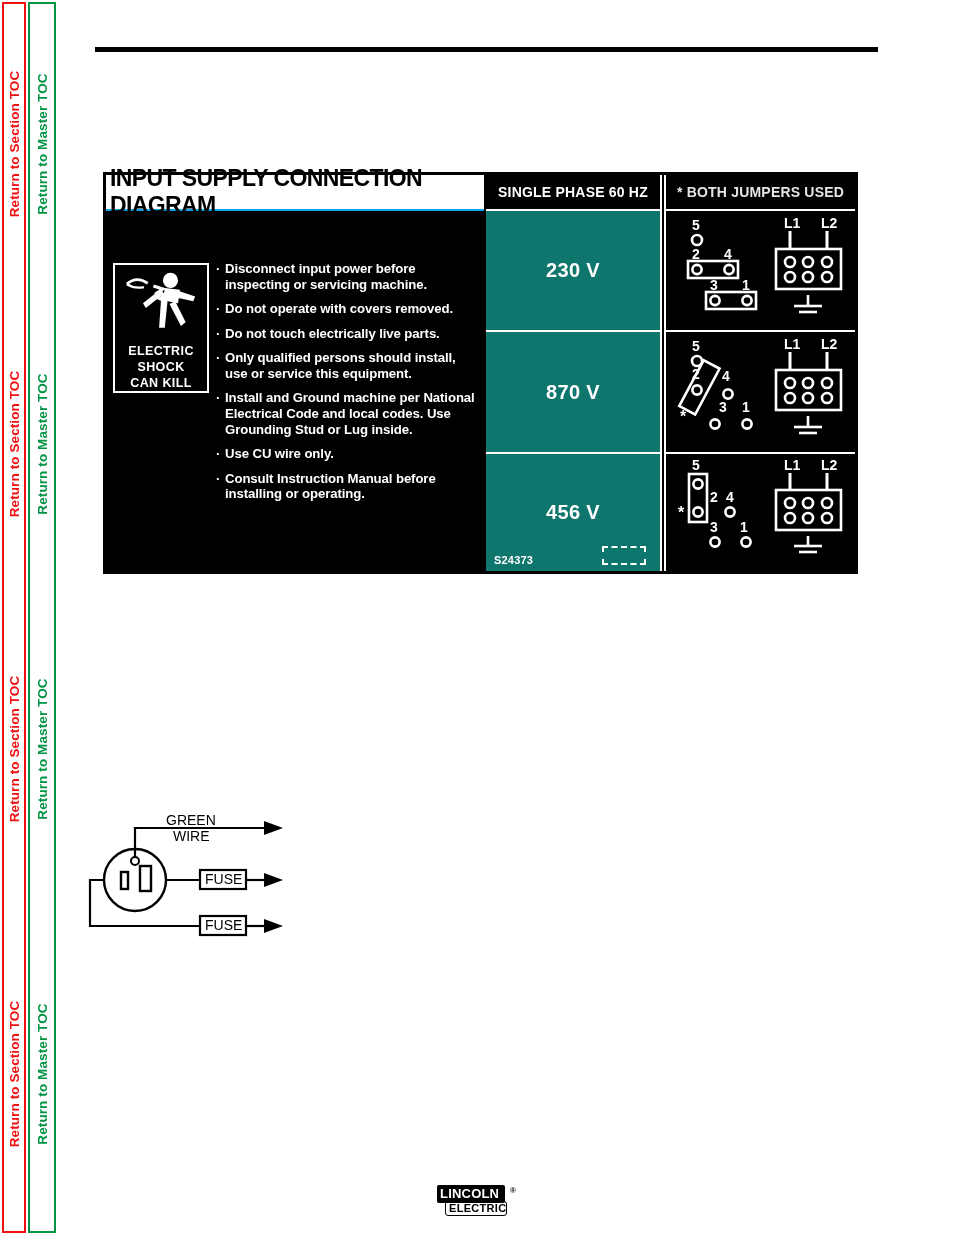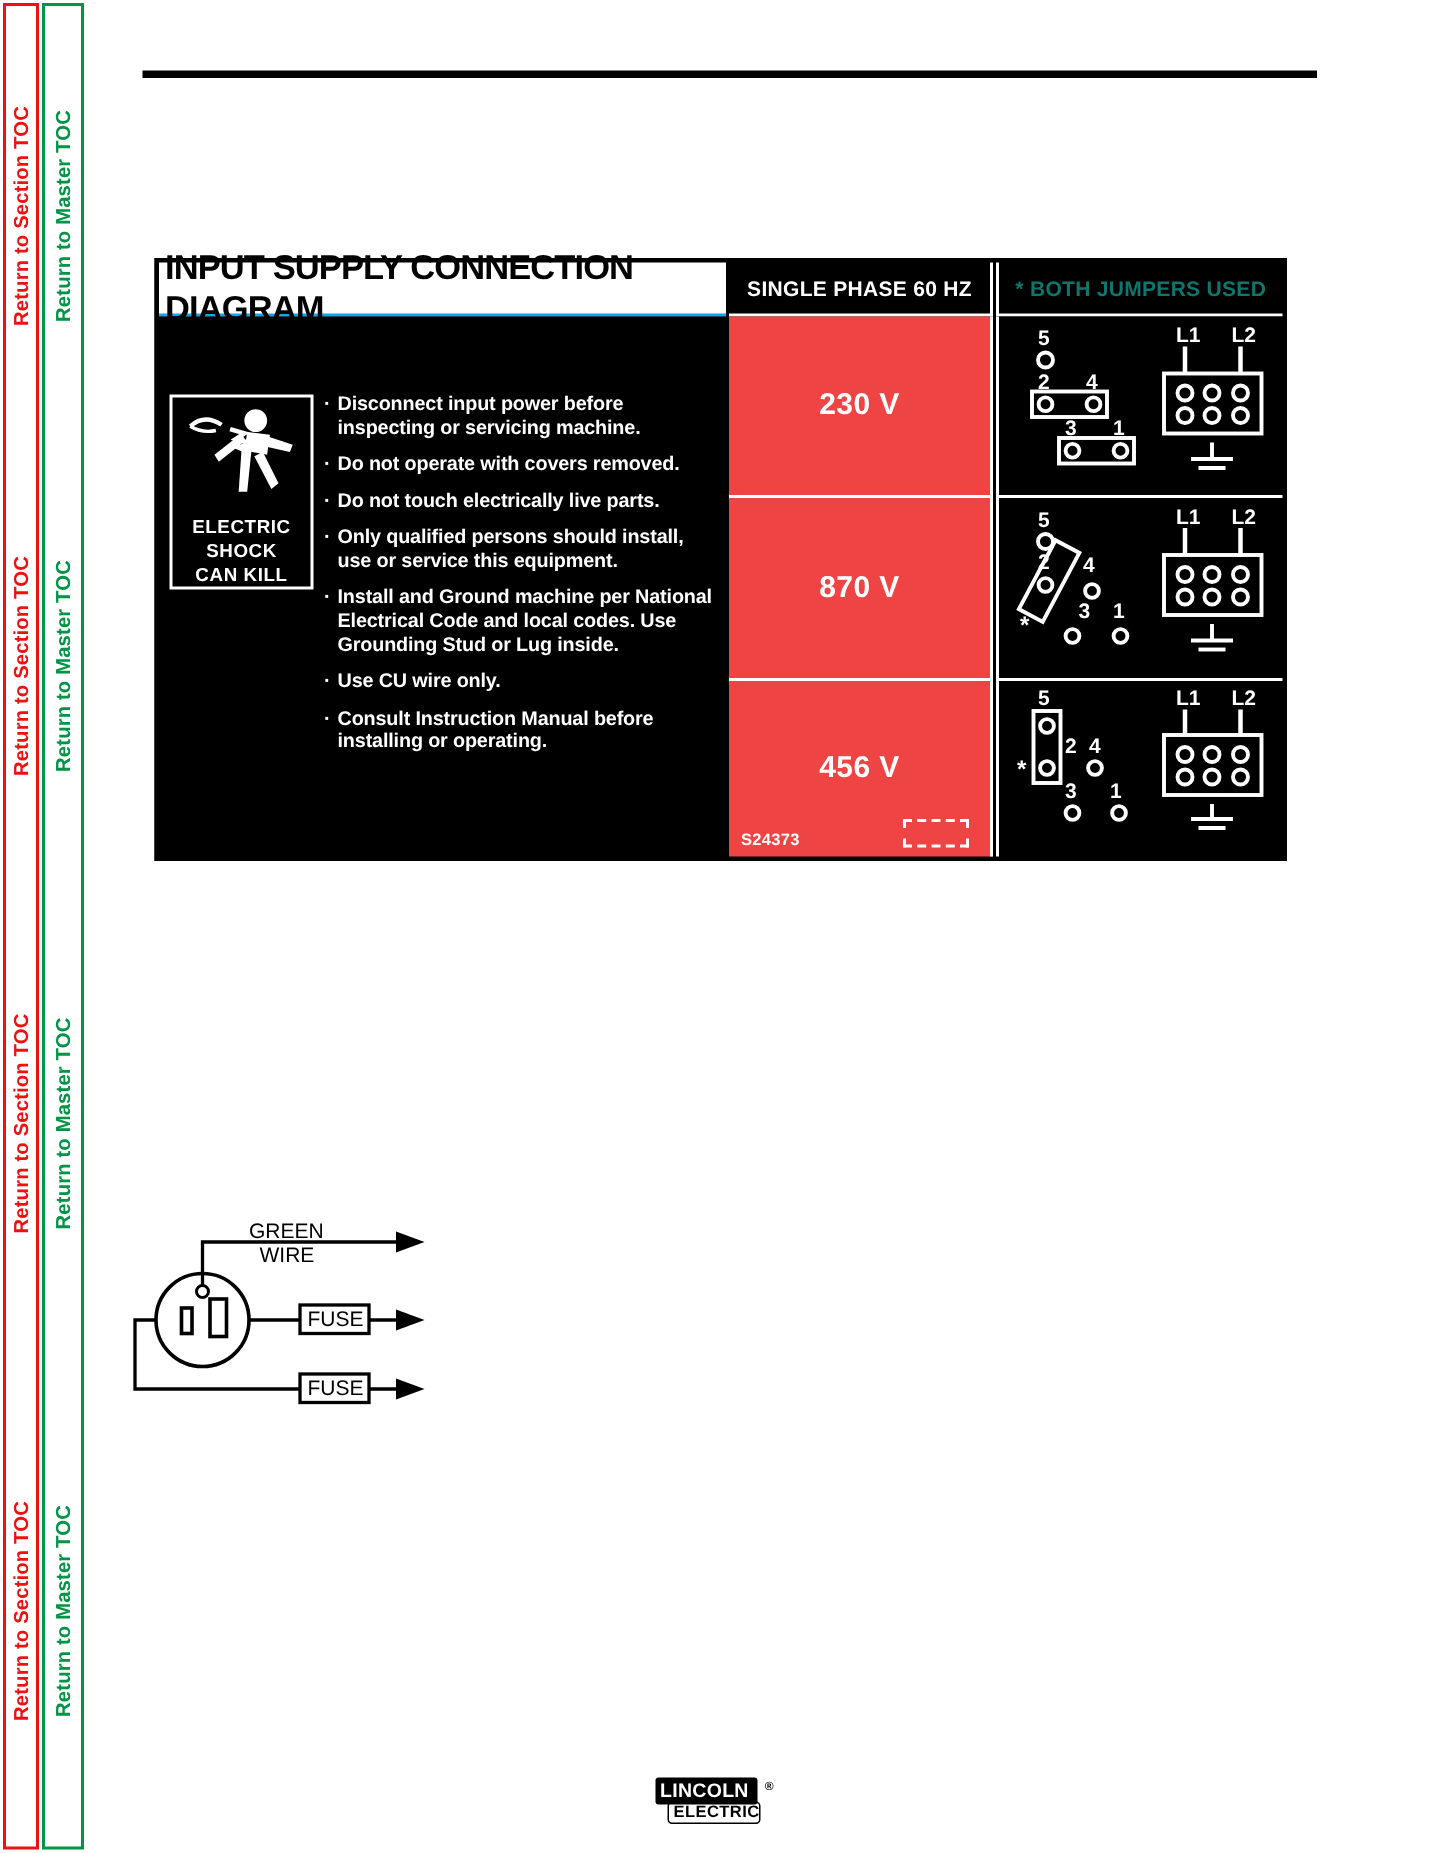--- a/index.html
+++ b/index.html
@@ -111,21 +111,21 @@
     border-left: none;
   }
   #hdr-phase span {
     font-size: 14px;
     font-weight: bold;
     letter-spacing: 0.2px;
   }
   #hdr-jumpers {
     left: 558px; width: 191px;
     background: #000000;
-    color: #0f766e;
+    color: #e5e5e5;
     border: 2px solid #ffffff;
     border-top: none;
     border-right: none;
   }
   #hdr-jumpers span {
     font-size: 14px;
     font-weight: bold;
     letter-spacing: 0.2px;
   }
 
@@ -201,21 +201,21 @@
   
   #voltage-col {
     position: absolute;
     left: 380px; top: 36px;
     width: 176px; height: 360px;
   }
   .volt-cell {
     position: absolute;
     left: 0; width: 176px;
     box-sizing: border-box;
-    background: #ef4444;
+    background: #0f766e;
     border: 2px solid #ffffff;
     border-left: none;
     display: flex;
     align-items: center;
     justify-content: center;
   }
   .volt-cell .volt-label {
     color: #ffffff;
     font-size: 20px;
     font-weight: bold;

